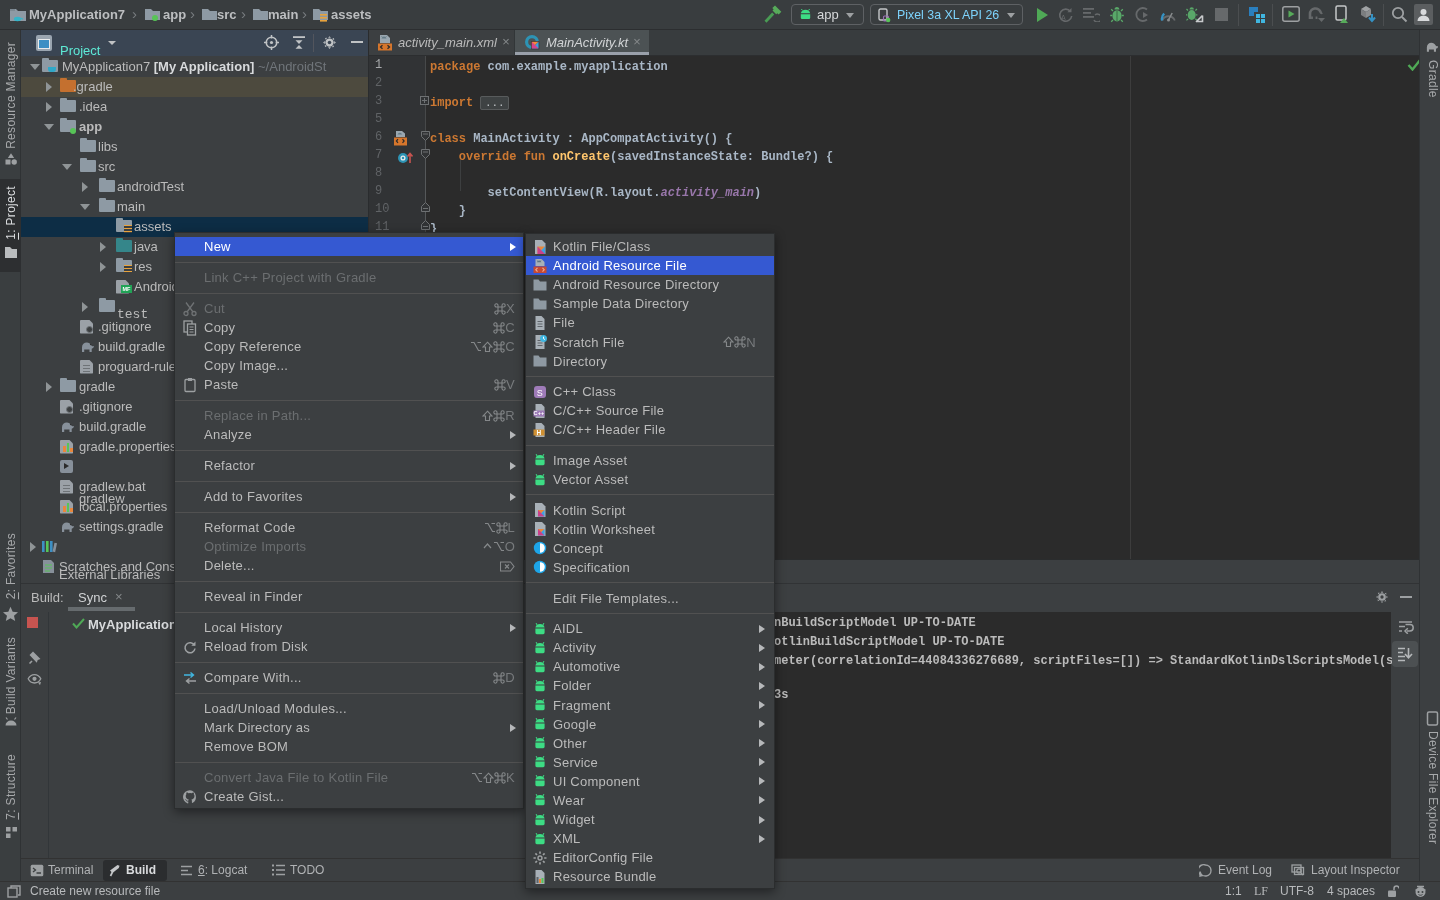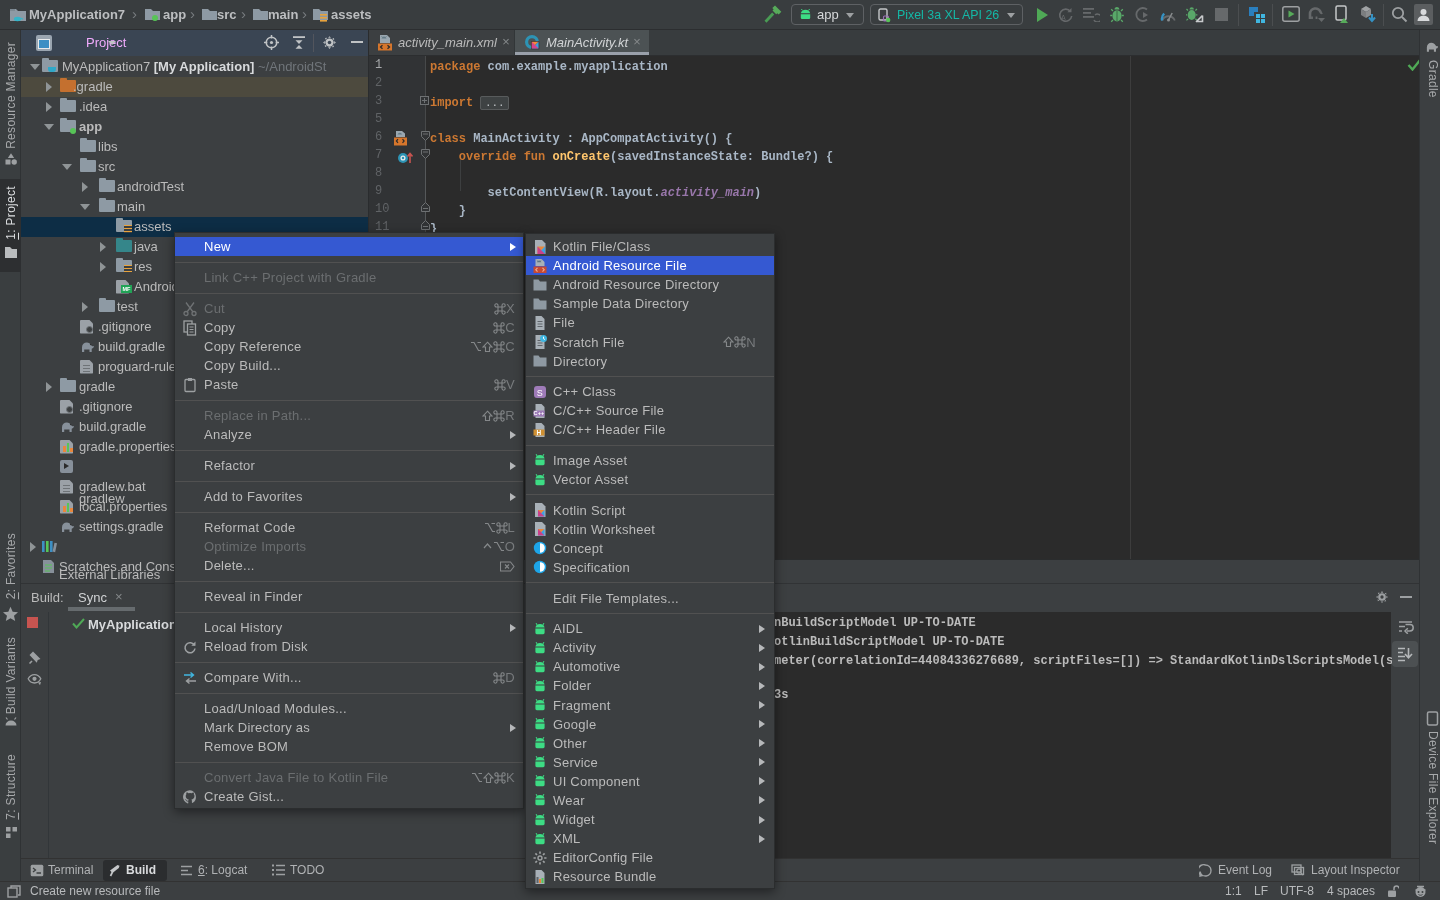--- a/index.html
+++ b/index.html
@@ -115,21 +115,21 @@
         </svg>
       <span style="position:absolute;left:25px;top:2px;font-size:13px;color:#d6d8da;">app</span>
       <div class="abs" style="left:54px;top:8px;width:0;height:0;border-top:5px solid #9da0a2;border-left:4.5px solid transparent;border-right:4.5px solid transparent;"></div>
     </div>
     <div class="abs" style="left:870px;top:4px;width:153px;height:21px;border:1px solid #5e6164;border-radius:4px;">
       <svg class="abs" style="left:6px;top:3px" width="14" height="15" viewBox="0 0 14 15">
           <rect x="2" y="1" width="8" height="11" rx="1.5" fill="none" stroke="#c5c7c9" stroke-width="1.4"></rect>
           <rect x="6.5" y="8" width="5" height="5" rx="1" fill="none" stroke="#9a6fb4" stroke-width="1.1"></rect>
           <circle cx="11.2" cy="12" r="2.2" fill="#57c457"></circle>
         </svg>
-      <span style="position:absolute;left:26px;top:3px;font-size:12.4px;color:#14b8a6;">Pixel 3a XL API 26</span>
+      <span style="position:absolute;left:26px;top:3px;font-size:12.4px;color:#7dd3fc;">Pixel 3a XL API 26</span>
       <div class="abs" style="left:136px;top:8px;width:0;height:0;border-top:5px solid #9da0a2;border-left:4.5px solid transparent;border-right:4.5px solid transparent;"></div>
     </div>
     <div class="abs" style="left:1037px;top:8px;width:0;height:0;border-left:11px solid #4fa956;border-top:7px solid transparent;border-bottom:7px solid transparent;"></div>
     <svg class="abs" style="left:1057px;top:6px" width="17" height="17" viewBox="0 0 17 17">
         <path d="M13.5 5.5A6 6 0 1 0 14.7 10" stroke="#66696b" stroke-width="1.6" fill="none"></path>
         <path d="M14.5 2v4.2h-4.2z" fill="#66696b"></path>
         <text x="4" y="14" font-size="7" fill="#66696b" font-family="Liberation Sans">A</text>
       </svg>
     <svg class="abs" style="left:1083px;top:7px" width="17" height="15" viewBox="0 0 17 15">
         <rect x="0" y="1" width="11" height="1.8" fill="#66696b"></rect>
@@ -225,21 +225,21 @@
   <svg class="abs" style="left:5px;top:826px;z-index:6" width="13" height="13" viewBox="0 0 13 13">
       <rect x="1" y="1" width="4.5" height="4.5" fill="#9da0a2"></rect>
       <rect x="7.5" y="1" width="4.5" height="4.5" fill="#9da0a2"></rect>
       <rect x="1" y="7.5" width="4.5" height="4.5" fill="#9da0a2"></rect>
     </svg>
   <div id="ppanel" class="abs">
     <div id="phead">
       <div class="abs" style="left:15px;top:5px;width:16px;height:16px;background:#9aa5b0;border-radius:2px;">
           <div class="abs" style="left:2px;top:4px;width:12px;height:10px;background:#3d8fc4;border:1px solid #e8eaec;"></div>
         </div>
-      <span class="abs" style="left:39px;top:5px;font-size:13px;color:#f0abfc;margin-left:26px;">Project</span>
+      <span class="abs" style="left:39px;top:13px;font-size:13px;color:#5eead4;">Project</span>
       <div class="abs" style="left:87px;top:11px;width:0;height:0;border-top:4.5px solid #c0c2c4;border-left:4px solid transparent;border-right:4px solid transparent;"></div>
       <svg class="abs" style="left:243px;top:5px" width="15" height="15" viewBox="0 0 15 15">
           <circle cx="7.5" cy="7.5" r="5.3" fill="none" stroke="#c0c3c5" stroke-width="1.5"></circle>
           <circle cx="7.5" cy="7.5" r="1.6" fill="#c0c3c5"></circle>
           <path d="M7.5 0v3.4M7.5 11.6V15M0 7.5h3.4M11.6 7.5H15" stroke="#c0c3c5" stroke-width="1.5"></path>
         </svg>
       <svg class="abs" style="left:271px;top:5px" width="14" height="15" viewBox="0 0 14 15">
           <rect x="1" y="1.2" width="12" height="1.8" fill="#c0c3c5"></rect>
           <path d="M3.5 5.2h7L7 9z" fill="#c0c3c5"></path>
           <path d="M3.5 13.8h7L7 10z" fill="#c0c3c5"></path>
@@ -311,21 +311,21 @@
           <div class="abs" style="left:113px;top:0;"><span>res</span></div>
         </div>
       <div class="trow" style="top:247px;">
           <div class="pg" style="left:95px;"></div>
           <div class="abs" style="left:100px;top:8px;width:11px;height:8px;background:#21a356;color:#fff;font-size:5.5px;line-height:8px;text-align:center;font-weight:bold;">MF</div>
           <div class="abs" style="left:113px;top:0;"><span>AndroidManifest.xml</span></div>
         </div>
       <div class="trow" style="top:267px;">
           <div class="tarrow ar" style="left:61px"></div>
           <div class="fo" style="left:78px;"></div>
-          <div class="abs" style="left:96px;top:0;"><span>test</span></div>
+          <div class="abs" style="left:96px;top:8px;font-family:Liberation Mono, monospace;"><span>test</span></div>
         </div>
       <div class="trow" style="top:287px;">
           <div class="pg" style="left:59px;"></div>
           <div class="abs" style="left:65px;top:9px;width:7px;height:7px;border-radius:50%;border:1.5px solid #6e7377;background:#3c3f41;"></div>
           <div class="abs" style="left:77px;top:0;"><span>.gitignore</span></div>
         </div>
       <div class="trow" style="top:307px;">
           <svg class="abs" style="left:59px;top:3px" width="16" height="13" viewBox="0 0 16 13">
             <path d="M2 12V7.2A4.8 4.8 0 0 1 6.8 2.4c2 0 3.6 1.1 4.4 2.8.3.7 1 1.1 1.8 1l.9-.1c0 1.4-.8 2.4-2.2 2.6V12h-2.2V9.6H4.2V12z" fill="#87909a"></path>
             <circle cx="10.6" cy="4.6" r=".7" fill="#2b2b2b"></circle>
@@ -567,21 +567,21 @@
       </svg>
     <span class="bbitem" style="left:1311px;color:#b0b2b4;">Layout Inspector</span>
   </div>
   <div id="statusbar" class="abs">
     <svg class="abs" style="left:7px;top:3px" width="14" height="13" viewBox="0 0 14 13">
         <rect x="1" y="3" width="9" height="9" fill="none" stroke="#9da0a2" stroke-width="1.4"></rect>
         <path d="M4 3V1h9v9h-2" fill="none" stroke="#9da0a2" stroke-width="1.4"></path>
       </svg>
     <span class="sbitem" style="left:30px;">Create new resource file</span>
     <span class="sbitem" style="left:1225px;">1:1</span>
-    <span class="sbitem" style="left:1254px;">LF</span>
+    <span class="sbitem" style="left:1254px;font-family:Liberation Serif, serif;">LF</span>
     <span class="sbitem" style="left:1280px;">UTF-8</span>
     <span class="sbitem" style="left:1327px;">4 spaces</span>
     <svg class="abs" style="left:1387px;top:3px" width="12" height="13" viewBox="0 0 12 13">
         <rect x="1" y="5.5" width="8" height="6.5" rx="1" fill="#9da0a2"></rect>
         <path d="M7 5V3.5a2.5 2.5 0 0 1 5 0" fill="none" stroke="#9da0a2" stroke-width="1.5"></path>
       </svg>
     <svg class="abs" style="left:1413px;top:2px" width="15" height="14" viewBox="0 0 15 14">
         <circle cx="7.5" cy="8" r="5" fill="#9da0a2"></circle>
         <path d="M2.5 6h10M4 2.5h7" stroke="#9da0a2" stroke-width="1.4"></path>
         <circle cx="5.5" cy="8" r="1" fill="#3c3f41"></circle>
@@ -638,21 +638,21 @@
         <span class="sc"><svg width="12" height="11" viewBox="0 0 12 11" style="vertical-align:-1px">
             <path d="M1 1.5h3l4.5 8h2.5M7.5 1.5H11" fill="none" stroke="#85888a" stroke-width="1.2"></path>
           </svg><svg width="11" height="12" viewBox="0 0 11 12" style="vertical-align:-1.5px">
             <path d="M5.5 1.2 10 6H7.5v4.5h-4V6H1z" fill="none" stroke="#85888a" stroke-width="1.1"></path>
           </svg><svg width="12" height="12" viewBox="0 0 12 12" style="vertical-align:-1.5px">
             <path d="M4 4V2.6A1.6 1.6 0 1 0 2.4 4H4zM8 4h1.6A1.6 1.6 0 1 0 8 2.4V4zM4 8H2.4A1.6 1.6 0 1 0 4 9.6V8zM8 8v1.6A1.6 1.6 0 1 0 9.6 8H8zM4 4h4v4H4z" fill="none" stroke="#85888a" stroke-width="1.1"></path>
           </svg><span>C</span></span>
       </div>
     <div class="mi ">
         <span class="ic"></span>
-        <span class="lbl">Copy Build...</span>
+        <span class="lbl">Copy Image...</span>
       </div>
     <div class="mi ">
         <span class="ic"><svg width="16" height="16" viewBox="0 0 16 16">
             <rect x="3" y="2.5" width="10" height="12" rx="1" fill="none" stroke="#9da0a2" stroke-width="1.3"></rect>
             <rect x="6" y="1" width="4" height="3" fill="#9da0a2"></rect>
           </svg></span>
         <span class="lbl">Paste</span>
         <span class="sc"><svg width="12" height="12" viewBox="0 0 12 12" style="vertical-align:-1.5px">
             <path d="M4 4V2.6A1.6 1.6 0 1 0 2.4 4H4zM8 4h1.6A1.6 1.6 0 1 0 8 2.4V4zM4 8H2.4A1.6 1.6 0 1 0 4 9.6V8zM8 8v1.6A1.6 1.6 0 1 0 9.6 8H8zM4 4h4v4H4z" fill="none" stroke="#85888a" stroke-width="1.1"></path>
           </svg><span>V</span></span>

